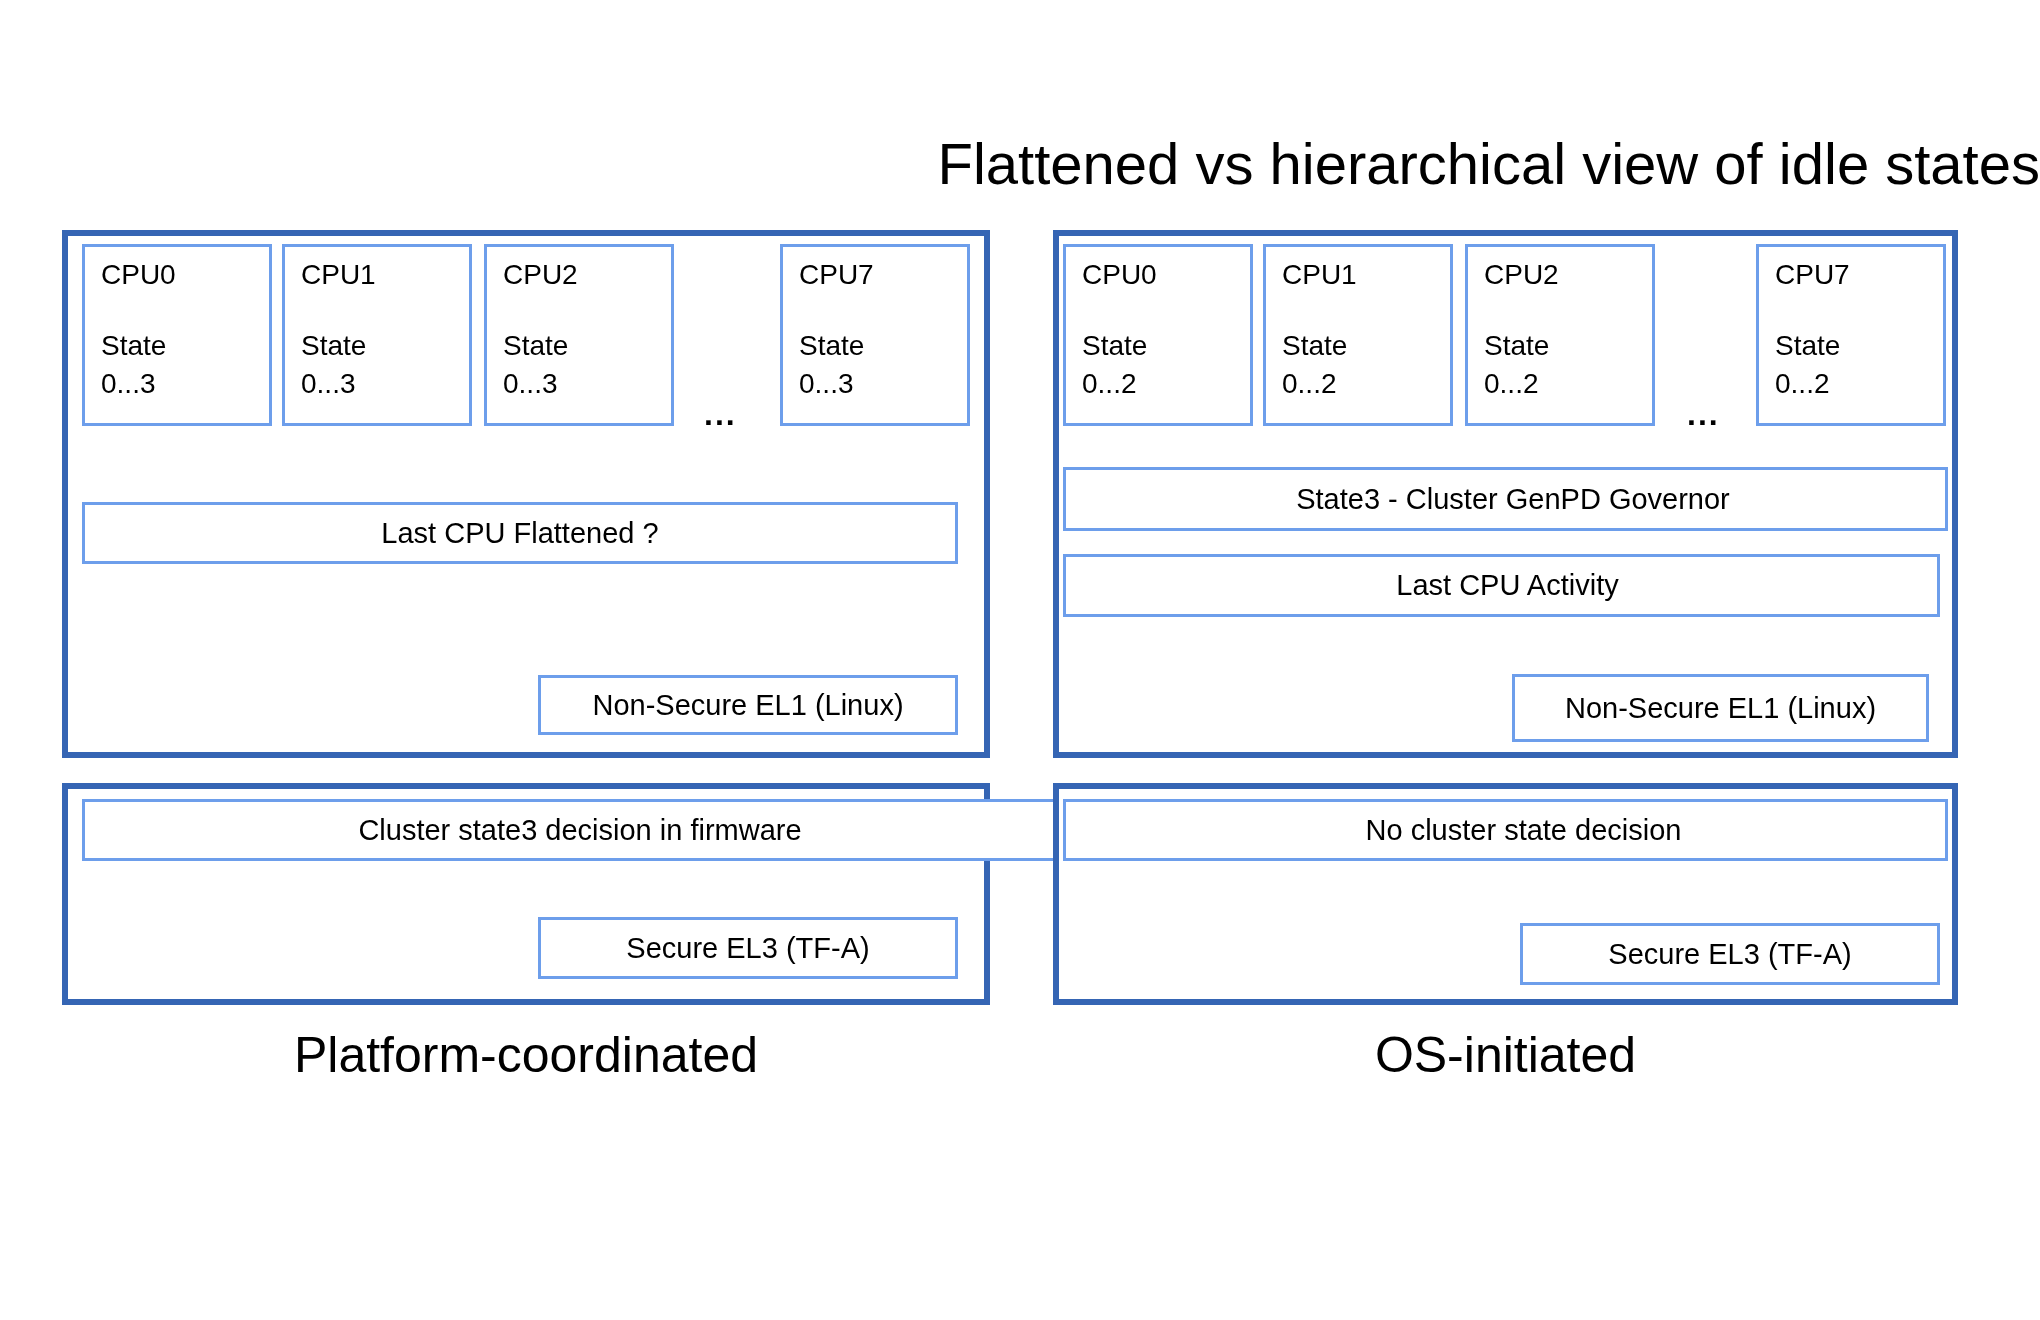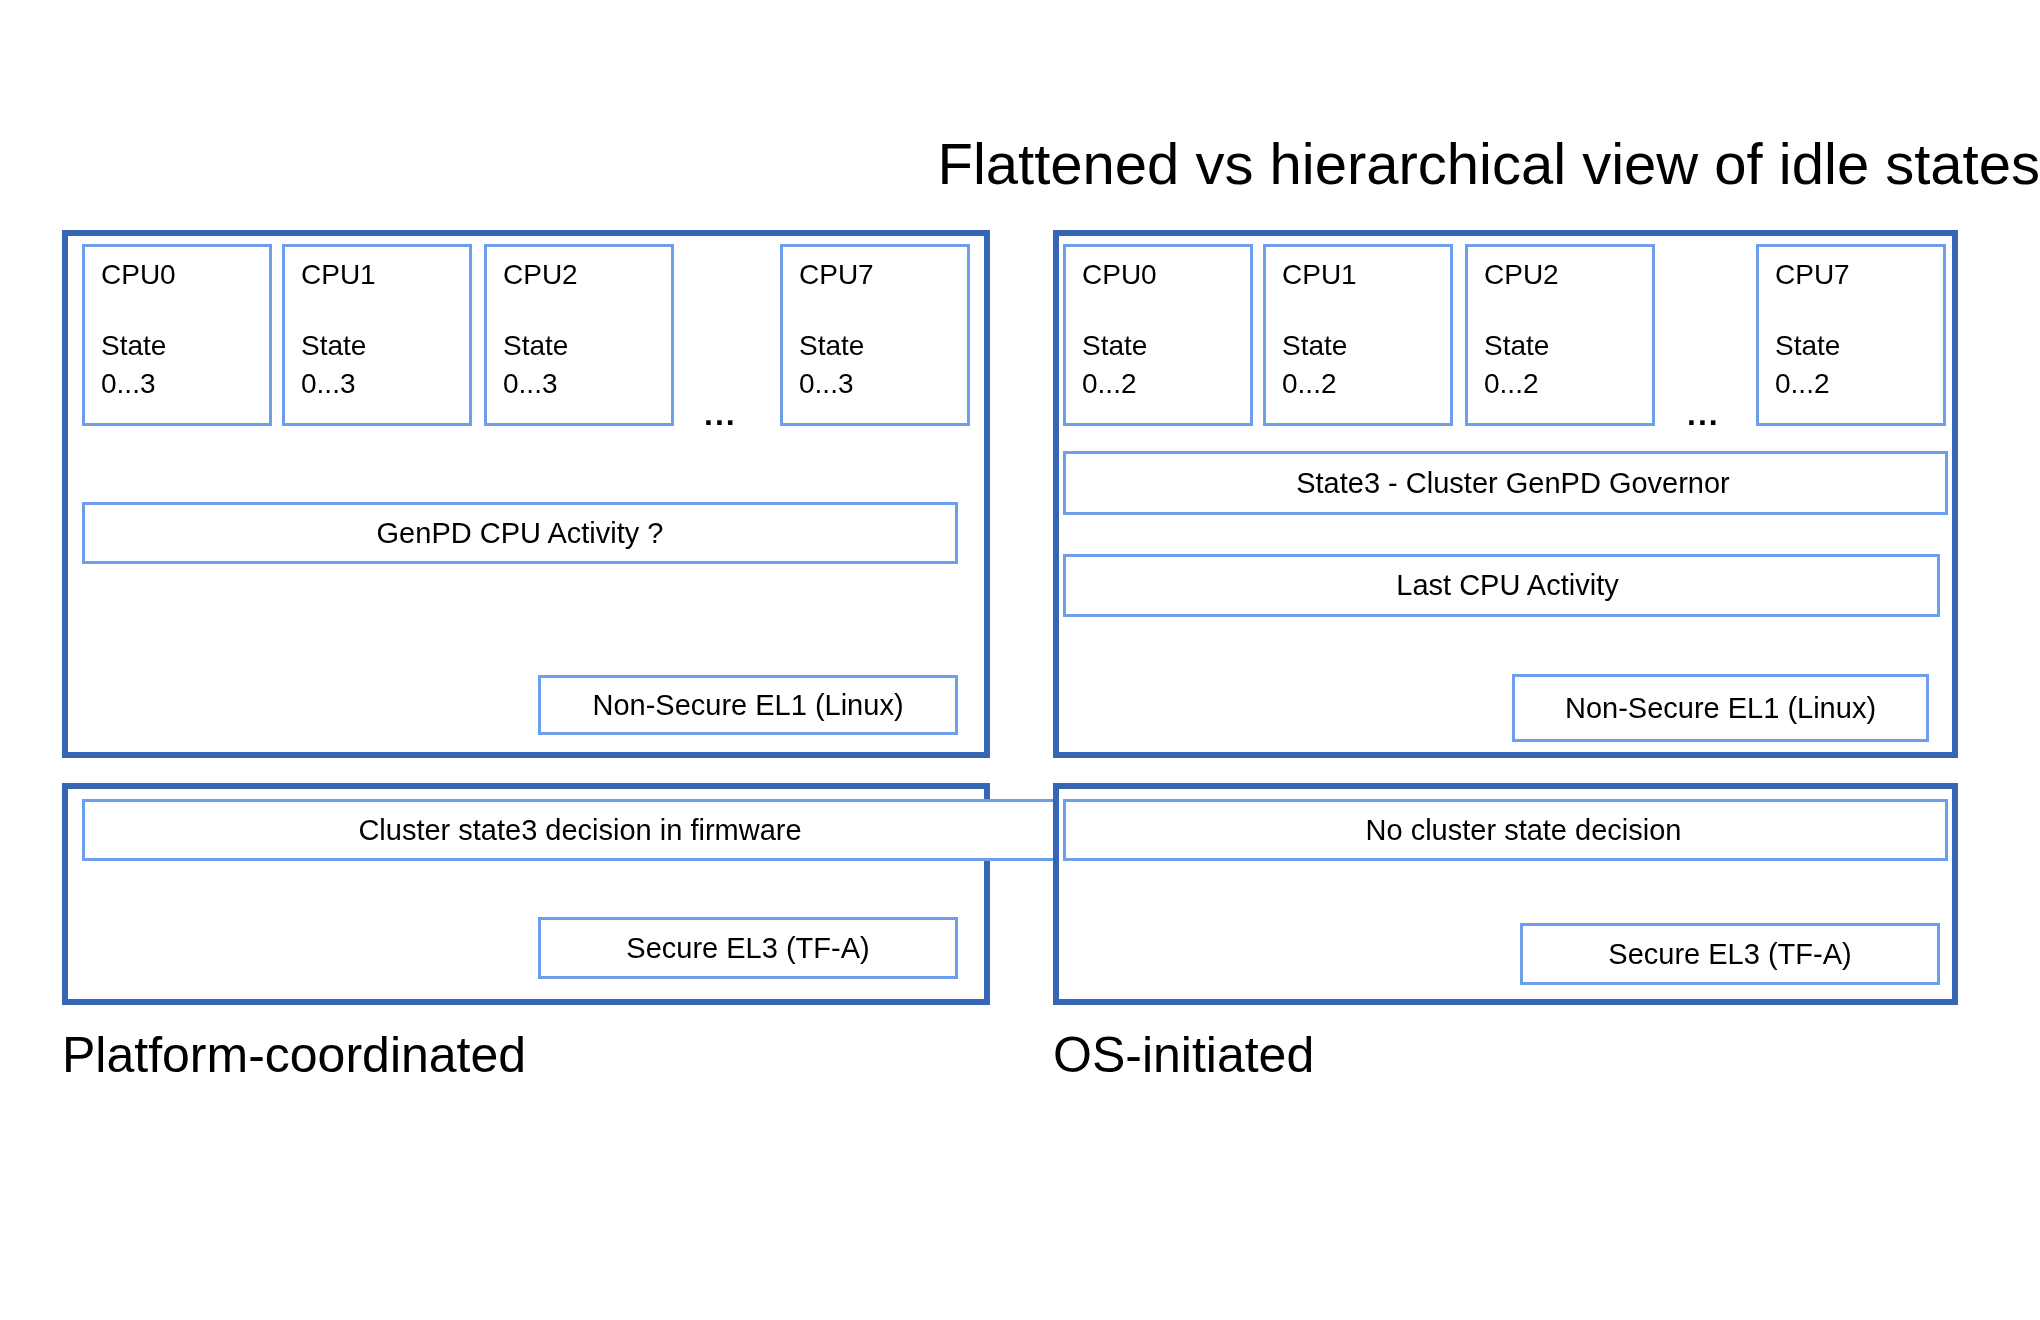--- a/index.html
+++ b/index.html
@@ -55,21 +55,21 @@
   }
   .cpu .cpu-state span{display:block;}
   .ellipsis{
     position:absolute;
     font-size:32px;font-weight:bold;
     letter-spacing:2px;
   }
   .caption{
     position:absolute;
     font-size:50px;
-    text-align:left;
+    text-align:center;
     white-space:nowrap;
   }
 </style>
 </head>
 <body>
 
 <div id="canvas">
 
   <div class="title">Flattened vs hierarchical view of idle states</div>
 
@@ -96,21 +96,21 @@
       </span>
     </div>
     <div class="ellipsis" style="left:636px;top:160px;">...</div>
     <div class="cpu" style="left:712px;top:8px;">
       <span class="cpu-name">CPU7</span>
       <span class="cpu-state">
         <span>State</span>
         <span>0...3</span>
       </span>
     </div>
-    <div class="ibox" style="left:14px;top:266px;width:876px;height:62px;">GenPD CPU Activity ?</div>
+    <div class="ibox" style="left:14px;top:266px;width:876px;height:62px;">Last CPU Flattened ?</div>
     <div class="ibox" style="left:470px;top:439px;width:420px;height:60px;">Non-Secure EL1 (Linux)</div>
   </div>
 
   <div id="panel-left-bot" class="panel">
     <div class="ibox" style="left:14px;top:10px;width:996px;height:62px;">Cluster state3 decision in firmware</div>
     <div class="ibox" style="left:470px;top:128px;width:420px;height:62px;">Secure EL3 (TF-A)</div>
   </div>
 
   <div class="caption" style="left:62px;top:1026px;width:928px;">Platform-coordinated</div>
 
@@ -137,21 +137,21 @@
       </span>
     </div>
     <div class="ellipsis" style="left:628px;top:160px;">...</div>
     <div class="cpu" style="left:697px;top:8px;">
       <span class="cpu-name">CPU7</span>
       <span class="cpu-state">
         <span>State</span>
         <span>0...2</span>
       </span>
     </div>
-    <div class="ibox" style="left:4px;top:215px;width:885px;height:64px;padding-left:15px;">State3 - Cluster GenPD Governor</div>
+    <div class="ibox" style="left:4px;top:231px;width:885px;height:64px;padding-left:15px;">State3 - Cluster GenPD Governor</div>
     <div class="ibox" style="left:4px;top:318px;width:877px;height:63px;padding-left:12px;">Last CPU Activity</div>
     <div class="ibox" style="left:453px;top:438px;width:417px;height:68px;">Non-Secure EL1 (Linux)</div>
   </div>
 
   <div id="panel-right-bot" class="panel">
     <div class="ibox" style="left:4px;top:10px;width:885px;height:62px;padding-left:36px;">No cluster state decision</div>
     <div class="ibox" style="left:461px;top:134px;width:420px;height:62px;">Secure EL3 (TF-A)</div>
   </div>
 
   <div class="caption" style="left:1053px;top:1026px;width:905px;">OS-initiated</div>

